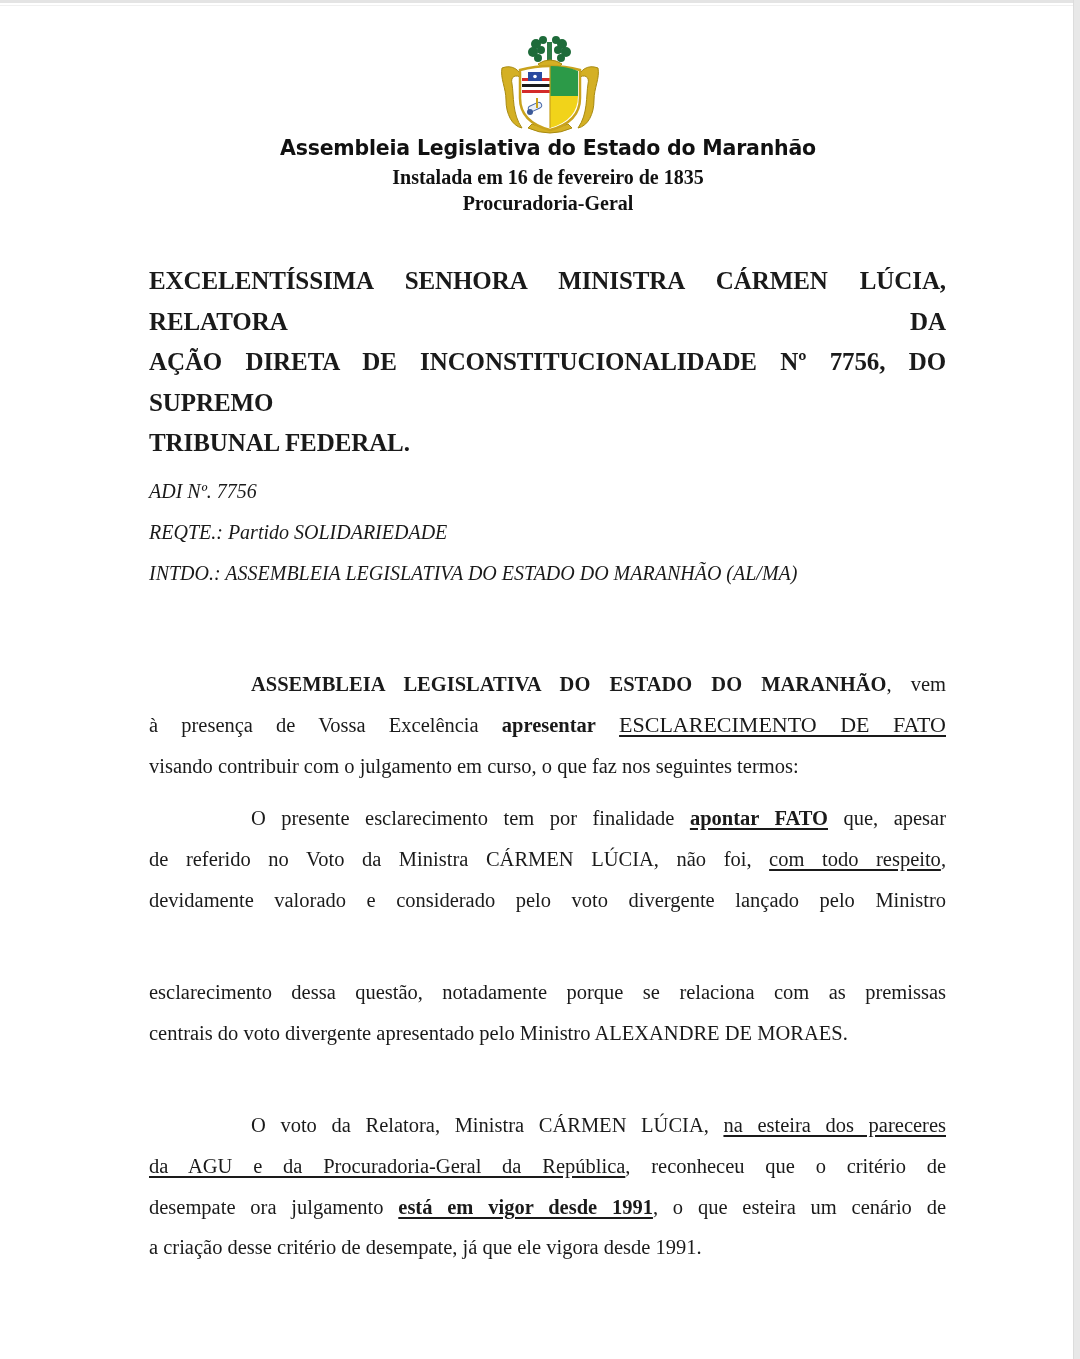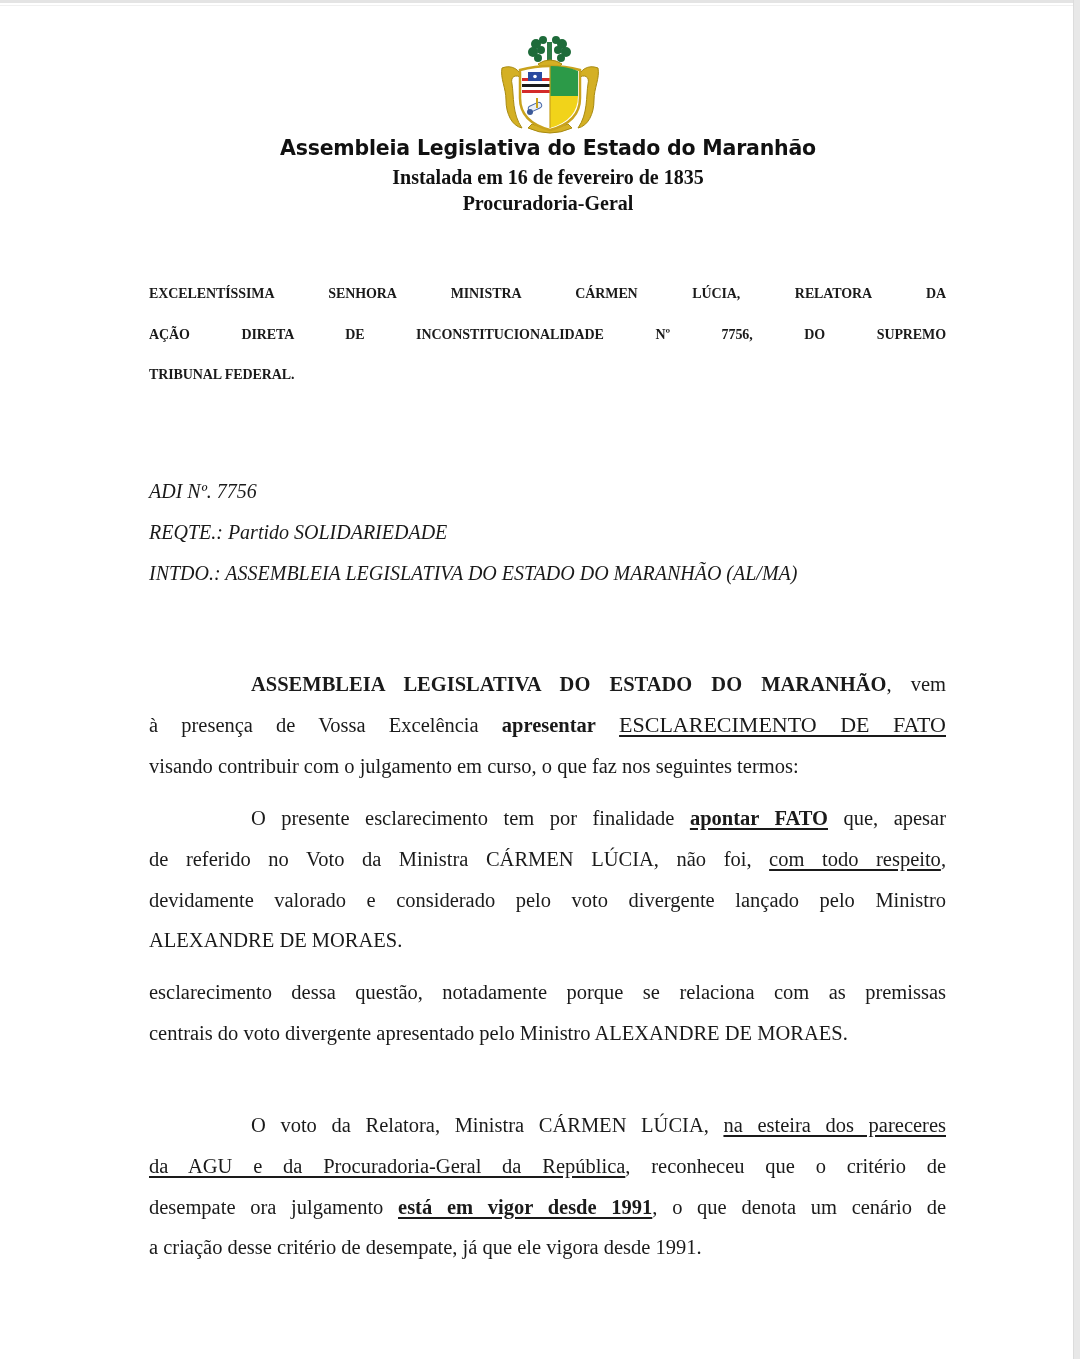--- a/index.html
+++ b/index.html
@@ -13,21 +13,21 @@
     .topbar2 { position: absolute; left: 0; top: 5px; width: 1075px; height: 1px; background: #f0f0f0; }
     .rightbar { position: absolute; right: 0; top: 0; width: 6px; height: 1359px; background: #e8e8e8; border-left: 1px solid #dcdcdc; }
     .page { position: absolute; left: 0; top: 0; width: 872px; height: 1359px; }
 
     .crest { position: absolute; left: 498px; top: 34px; width: 104px; height: 102px; }
     .hdr { position: absolute; left: 0; width: 1096px; text-align: center; color: #111; }
     .hdr-org { top: 136px; font-family: "DejaVu Sans", "Liberation Sans", sans-serif; font-weight: bold; font-size: 20.5px; letter-spacing: -0.2px; }
     .hdr-inst { top: 166px; font-weight: bold; font-size: 20px; }
     .hdr-proc { top: 192px; font-weight: bold; font-size: 20px; }
 
-    .addr { position: absolute; left: 149px; width: 797px; top: 274px; font-weight: bold; font-size: 14px; line-height: 40.5px; text-align: justify; text-align-last: left; letter-spacing: -0.1px; }
+    .addr { position: absolute; left: 149px; width: 797px; top: 261px; font-weight: bold; font-size: 25px; line-height: 40.5px; text-align: justify; text-align-last: left; letter-spacing: -0.1px; }
     .addr .ln { display: block; text-align: justify; text-align-last: justify; }
     .addr .ln.last { text-align-last: left; }
 
     .meta { position: absolute; left: 149px; font-style: italic; font-size: 20px; }
     .meta1 { top: 480px; }
     .meta2 { top: 521px; }
     .meta3 { top: 562px; }
 
     .para { position: absolute; left: 149px; width: 797px; font-size: 20.5px; line-height: 40.8px; }
     .para .ln { display: block; text-align: justify; text-align-last: justify; white-space: nowrap; }
@@ -111,28 +111,27 @@
   <div class="para p1">
     <span class="ln indent" style="white-space: normal;"><span class="b">ASSEMBLEIA LEGISLATIVA DO ESTADO DO MARANHÃO</span><span>, vem</span></span>
     <span class="ln" style="white-space: normal;"><span>à presença de Vossa Excelência </span><span class="b">apresentar</span> <span class="u" style="font-size:22px;">ESCLARECIMENTO DE FATO</span></span>
     <span class="ln last" style="white-space: normal;">visando contribuir com o julgamento em curso, o que faz nos seguintes termos:</span>
   </div>
 
   <div class="para p2">
     <span class="ln indent" style="white-space: normal;"><span>O presente esclarecimento tem por finalidade </span><span class="b u">apontar FATO</span><span> que, apesar</span></span>
     <span class="ln" style="white-space: normal;"><span>de referido no Voto da Ministra CÁRMEN LÚCIA, não foi, </span><span class="u">com todo respeito</span><span>,</span></span>
     <span class="ln" style="white-space: normal;">devidamente valorado e considerado pelo voto divergente lançado pelo Ministro</span>
-    <span class="ln last" style="white-space: normal;">ALEXANDRE DE MORAES.</span>
   </div>
 
   <div class="para p3">
     <span class="ln" style="white-space: normal;">esclarecimento dessa questão, notadamente porque se relaciona com as premissas</span>
     <span class="ln last" style="white-space: normal;">centrais do voto divergente apresentado pelo Ministro ALEXANDRE DE MORAES.</span>
   </div>
 
   <div class="para p4">
     <span class="ln indent" style="white-space: normal;"><span>O voto da Relatora, Ministra CÁRMEN LÚCIA, </span><span class="u">na esteira dos pareceres</span></span>
     <span class="ln" style="white-space: normal;"><span class="u">da AGU e da Procuradoria-Geral da República</span><span>, reconheceu que o critério de</span></span>
-    <span class="ln" style="white-space: normal;"><span>desempate ora julgamento </span><span class="b u">está em vigor desde 1991</span><span>, o que denota um cenário de</span></span>
+    <span class="ln" style="white-space: normal;"><span>desempate ora julgamento </span><span class="b u">está em vigor desde 1991</span><span>, o que esteira um cenário de</span></span>
     <span class="ln last" style="white-space: normal;">a criação desse critério de desempate, já que ele vigora desde 1991.</span>
   </div>
 
 </div>
 
 </body></html>

